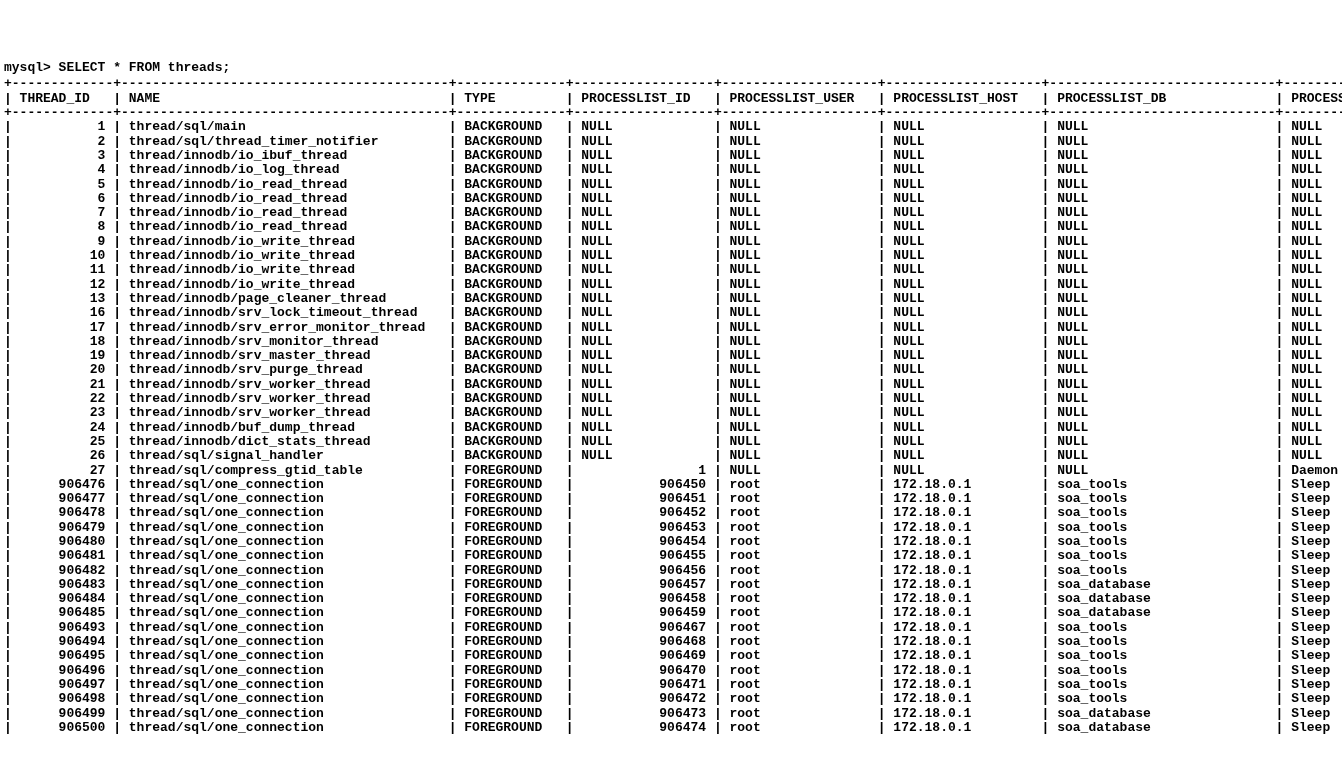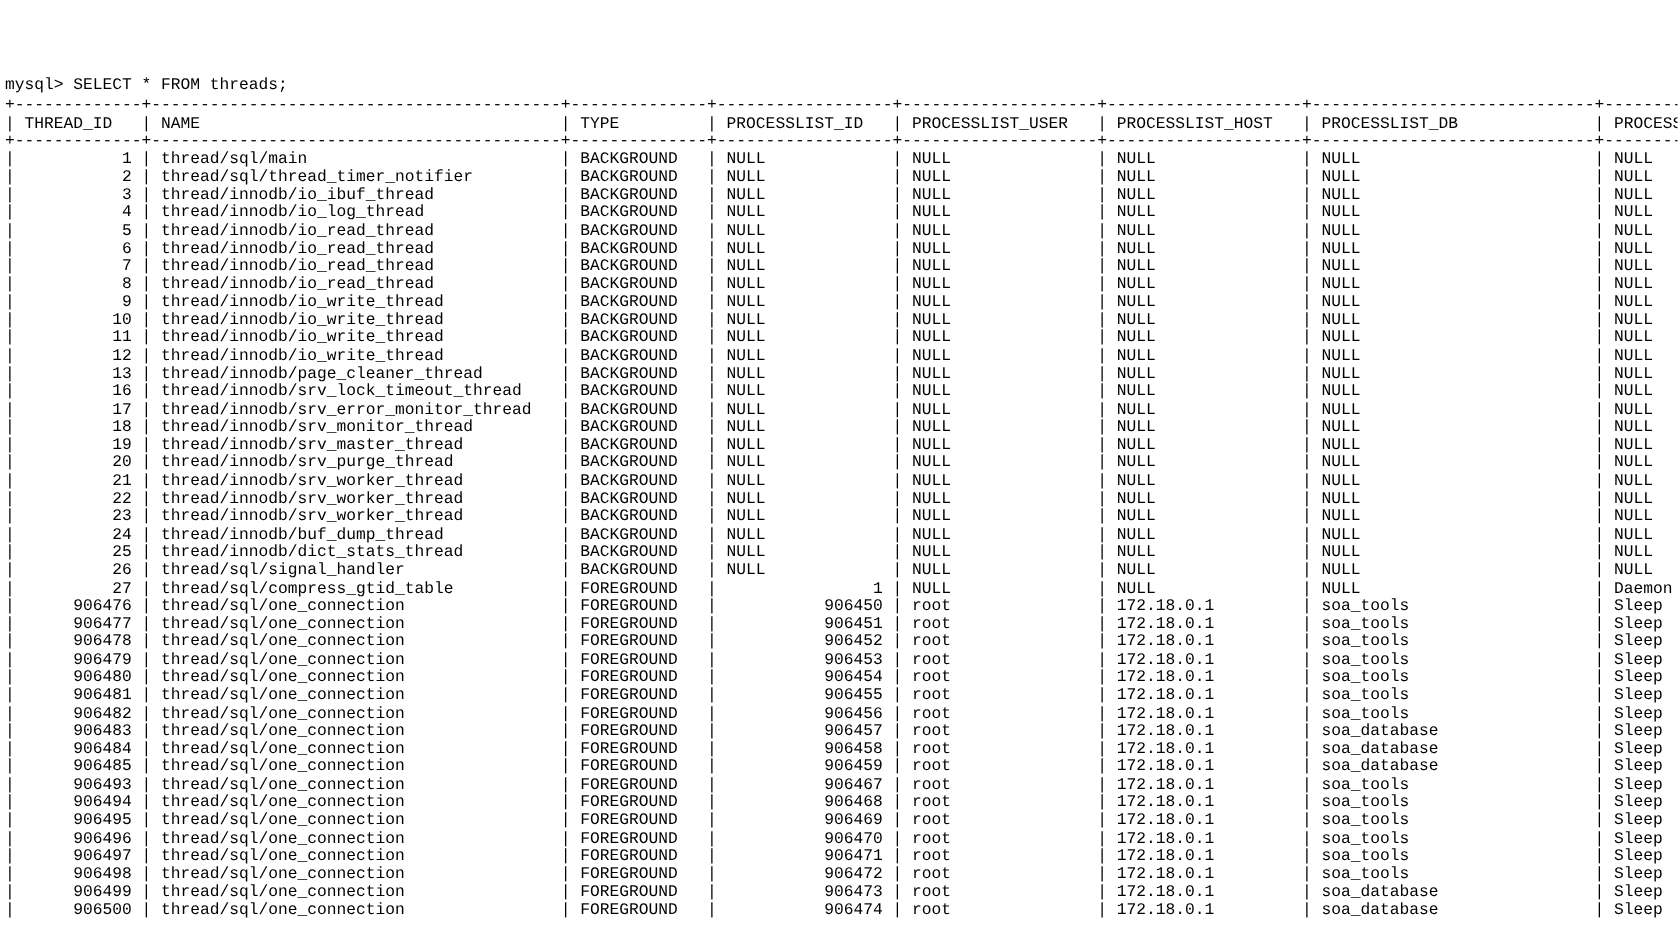--- a/index.html
+++ b/index.html
@@ -1,15 +1,15 @@
 <!DOCTYPE html>
 <html><head>
   <meta charset="utf-8">
   <style>
-    * { margin: 0; padding: 0; box-sizing: border-box; }
+    * { margin: 0; padding: 0; box-sizing: border-box; font-weight: bold; }
     body {
       font-family: "Courier New", Courier, monospace;
       font-size: 13px;
       line-height: 1.1;
       white-space: pre;
       background: #fff;
       color: #000;
       padding: 4px 0 0 4px;
       overflow: hidden;
     }

